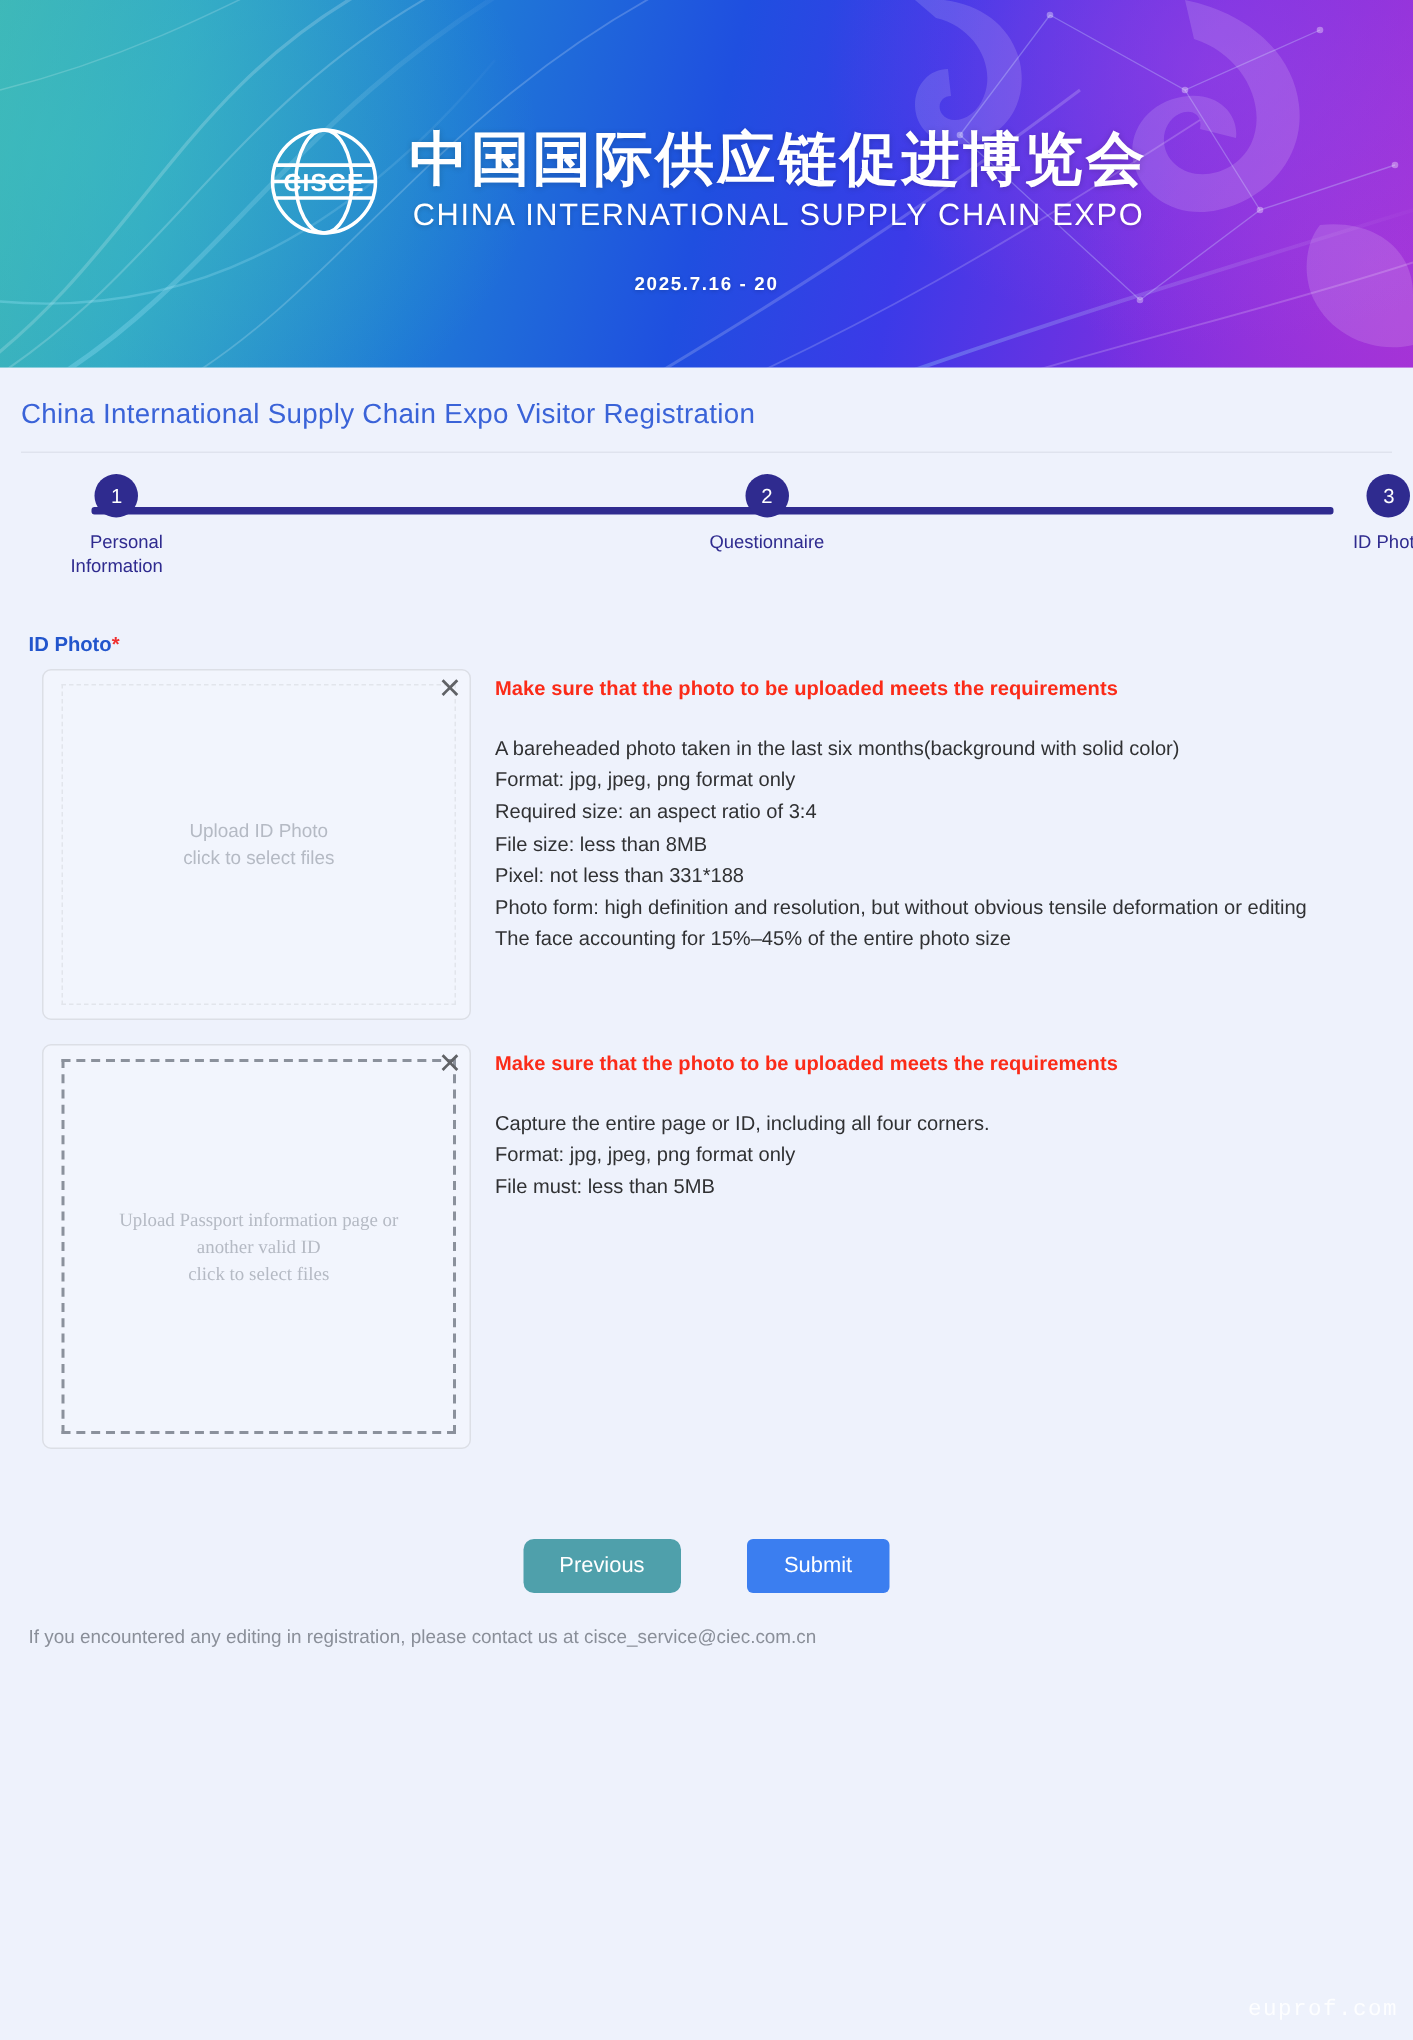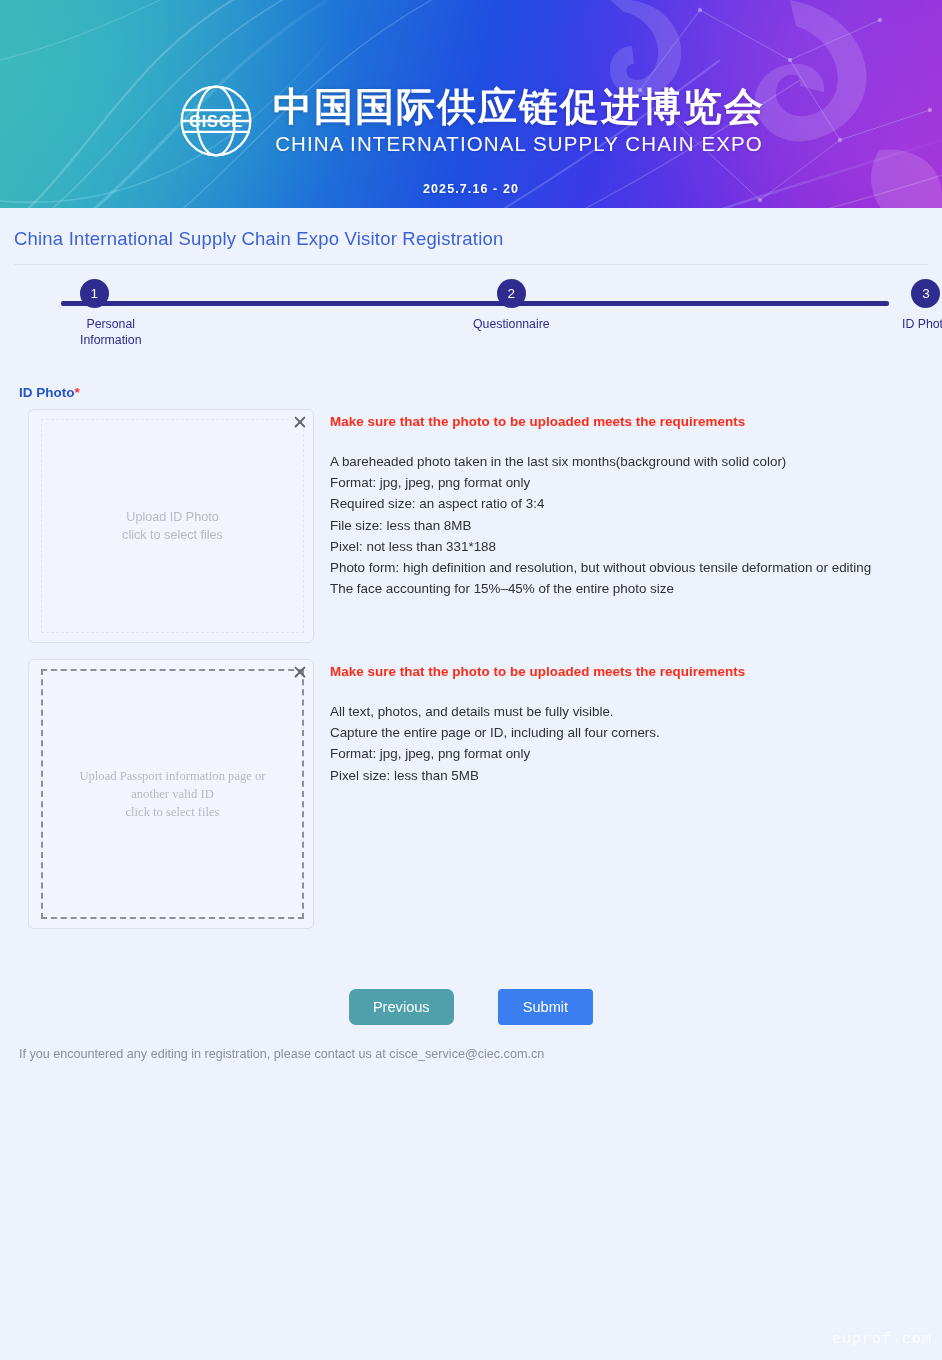--- a/index.html
+++ b/index.html
@@ -7,21 +7,21 @@
     margin: 0; padding: 0;
     width: 942px; height: 1360px;
     background: #eef2fc;
     font-family: "Liberation Sans", sans-serif;
     overflow: hidden;
   }
   #page { position: relative; width: 942px; height: 1360px; background: #eef2fc; }
 
   
   .banner {
-    position: relative; width: 942px; height: 208px; overflow: hidden;
+    position: relative; width: 942px; height: 245px; overflow: hidden;
     background:
       radial-gradient(ellipse 420px 300px at 86% 18%, rgba(150,70,230,0.55) 0%, rgba(150,70,230,0) 62%),
       radial-gradient(ellipse 300px 260px at 97% 72%, rgba(170,60,220,0.5) 0%, rgba(170,60,220,0) 65%),
       radial-gradient(ellipse 460px 330px at 4% 40%, rgba(60,190,190,0.55) 0%, rgba(60,190,190,0) 70%),
       linear-gradient(103deg, #3fb6b6 0%, #32a7c8 13%, #1f7ad6 32%, #1f4fe0 50%, #3b3ae8 64%, #7a2fe0 82%, #a32fd4 100%);
     text-decoration: underline;
   }
   .banner-swirl { position: absolute; inset: 0; pointer-events: none; }
   .banner-inner {
     position: absolute; inset: 0;
@@ -68,21 +68,21 @@
     width: 29px; height: 29px; border-radius: 50%;
     background: #2f2b8f; color: #fff;
     font-size: 13.5px; display: flex; align-items: center; justify-content: center;
     position: relative; z-index: 2;
   }
   .step-label {
     margin-top: 9px; font-size: 12.3px; color: #2f2b8f;
     line-height: 1.28; text-align: center; white-space: pre-line;
   }
   .step-1 { left: 33px; }
-  .step-1 .step-label { text-align: center; margin-left: 33px; }
+  .step-1 .step-label { text-align: right; }
   .step-2 { left: 459px; }
   .step-3 { left: 888px; }
   .step-3 .step-label { text-align: right; white-space: nowrap; }
 
   
   .upload-section { margin-top: 16px; }
   .field-label {
     font-size: 13.5px; color: #2255cc; font-weight: bold;
     padding-left: 5px; margin-bottom: 9px;
   }
@@ -275,24 +275,23 @@
             <div class="upload-hint">
               <div>Upload Passport information page or</div>
               <div>another valid ID</div>
               <div>click to select files</div>
             </div>
           </div>
         </div>
 
         <div class="reqs">
           <div class="reqs-title">Make sure that the photo to be uploaded meets the requirements</div>
-          <div class="reqs-line">All text, photos, and details must be fully visible.</div>
           <div class="reqs-line">Capture the entire page or ID, including all four corners.</div>
           <div class="reqs-line">Format: jpg, jpeg, png format only</div>
-          <div class="reqs-line">Pixel size: less than 5MB</div>
+          <div class="reqs-line">File must: less than 5MB</div>
         </div>
       </div>
     </div>
 
     <div class="button-row">
       <button class="btn btn-previous">Previous</button>
       <button class="btn btn-submit">Submit</button>
     </div>
 
     <div class="footer-note">If you encountered any editing in registration, please contact us at cisce_service@ciec.com.cn</div>

